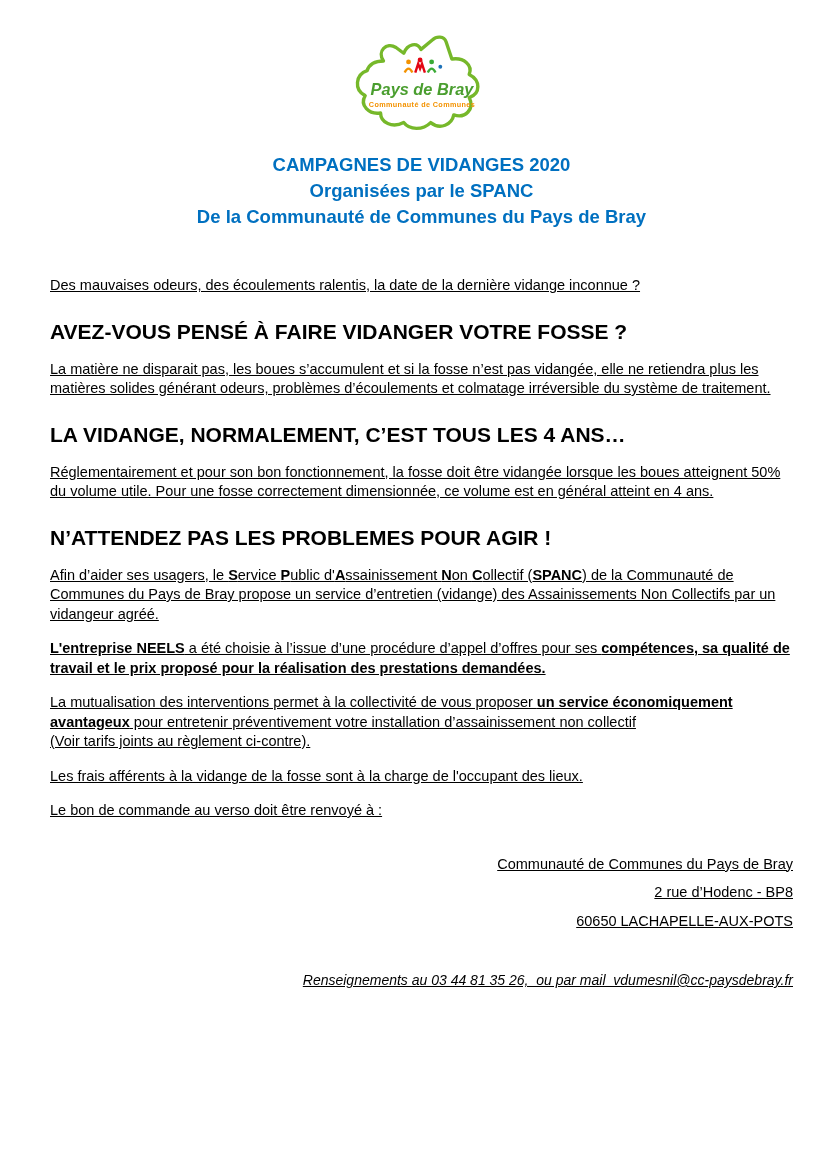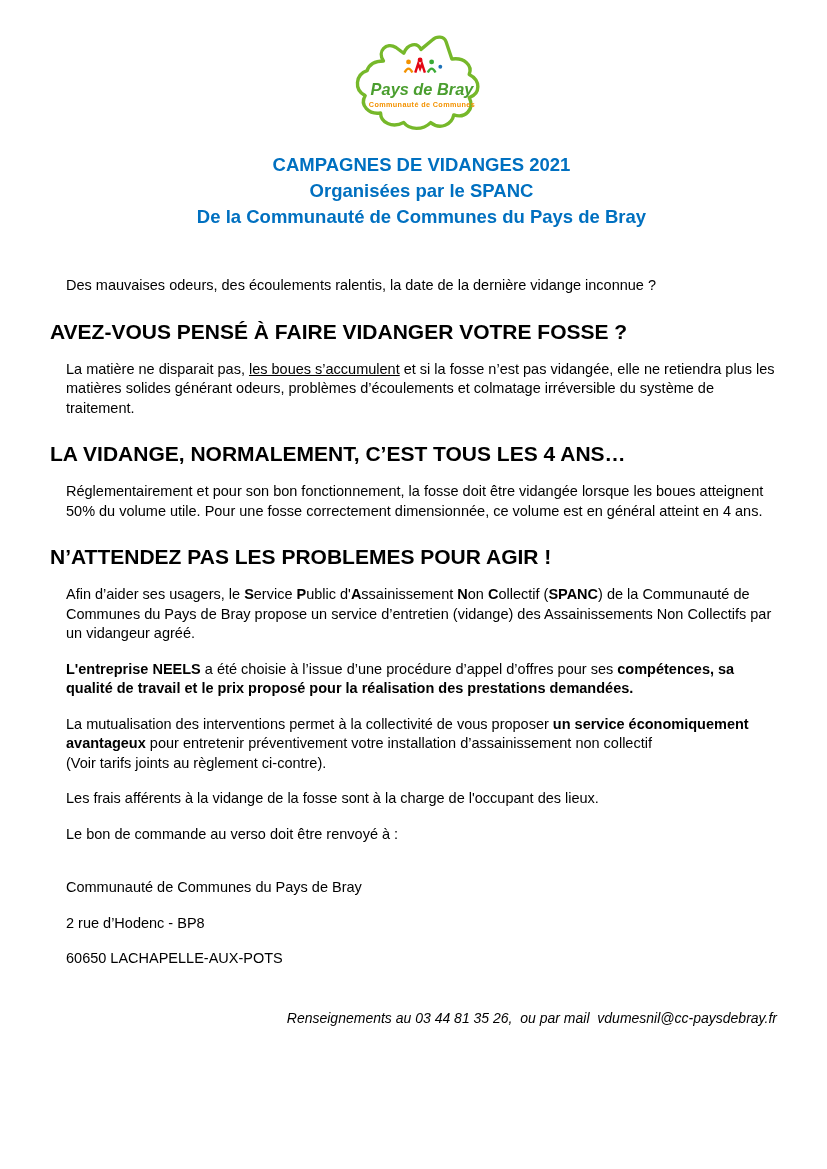--- a/index.html
+++ b/index.html
@@ -7,27 +7,27 @@
     width:827px;height:1169px;background:#ffffff;margin:0 auto;
     font-family:"Liberation Sans",sans-serif;color:#000;overflow:hidden;
     position:relative;
     border-radius:12px;
   }
   .inner{padding:30px 34px 0 50px;}
   .logo-wrap{text-align:center;margin-top:4px;}
   .logo-title{font-size:17px;font-weight:700;font-style:italic;fill:#4a9e2f;}
   .logo-subtitle{font-size:7.5px;font-weight:700;fill:#f39200;letter-spacing:.4px;}
   .doc-title{text-align:center;color:#0070C0;font-weight:700;font-size:18.5px;line-height:26px;margin-top:10px;}
-  p{margin:16px;font-size:14.5px;line-height:19.5px;}
+  p{margin:0;font-size:14.5px;line-height:19.5px;text-decoration:underline;}
   .intro{margin-top:46px;}
   h1.sec{font-size:21px;font-weight:700;margin:24px 0 16px;color:#000;}
   .b{font-weight:700;}
   .u{text-decoration:underline;}
   .sp{margin-bottom:15px;}
-  .address{text-align:left;margin-top:34px;}
+  .address{text-align:right;margin-top:34px;}
   .address p{margin-bottom:9px;}
   .footer{margin-top:40px;font-style:italic;font-size:14px;white-space:pre-wrap;text-align:right;}
 </style>
 </head>
 <body>
 
 <div class="page">
   <div class="inner">
 
     <div class="logo-wrap">
@@ -41,21 +41,21 @@
           <circle cx="10" cy="-5" r="2.5" fill="#3AAA35"></circle>
           <path d="M6 6 Q10 -2 14 6" stroke="#3AAA35" stroke-width="2.5" fill="none"></path>
           <circle cx="19" cy="0" r="2" fill="#1D71B8"></circle>
         </g>
         <text class="logo-title" x="85" y="63" text-anchor="middle">Pays de Bray</text>
         <text class="logo-subtitle" x="85" y="76" text-anchor="middle">Communauté de Communes</text>
       </svg>
     </div>
 
     <div class="doc-title">
-      <div>CAMPAGNES DE VIDANGES 2021</div>
+      <div>CAMPAGNES DE VIDANGES 2020</div>
       <div>Organisées par le SPANC</div>
       <div>De la Communauté de Communes du Pays de Bray</div>
     </div>
 
     <p class="intro">Des mauvaises odeurs, des écoulements ralentis, la date de la dernière vidange inconnue ?</p>
 
     <h1 class="sec">AVEZ-VOUS PENSÉ À FAIRE VIDANGER VOTRE FOSSE ?</h1>
     <p><span>La matière ne disparait pas, </span><span class="u">les boues s’accumulent</span><span> et si la fosse n’est pas vidangée, elle ne retiendra plus les matières solides générant odeurs, problèmes d’écoulements et colmatage irréversible du système de traitement.</span></p>
 
     <h1 class="sec">LA VIDANGE, NORMALEMENT, C’EST TOUS LES 4 ANS…</h1>

